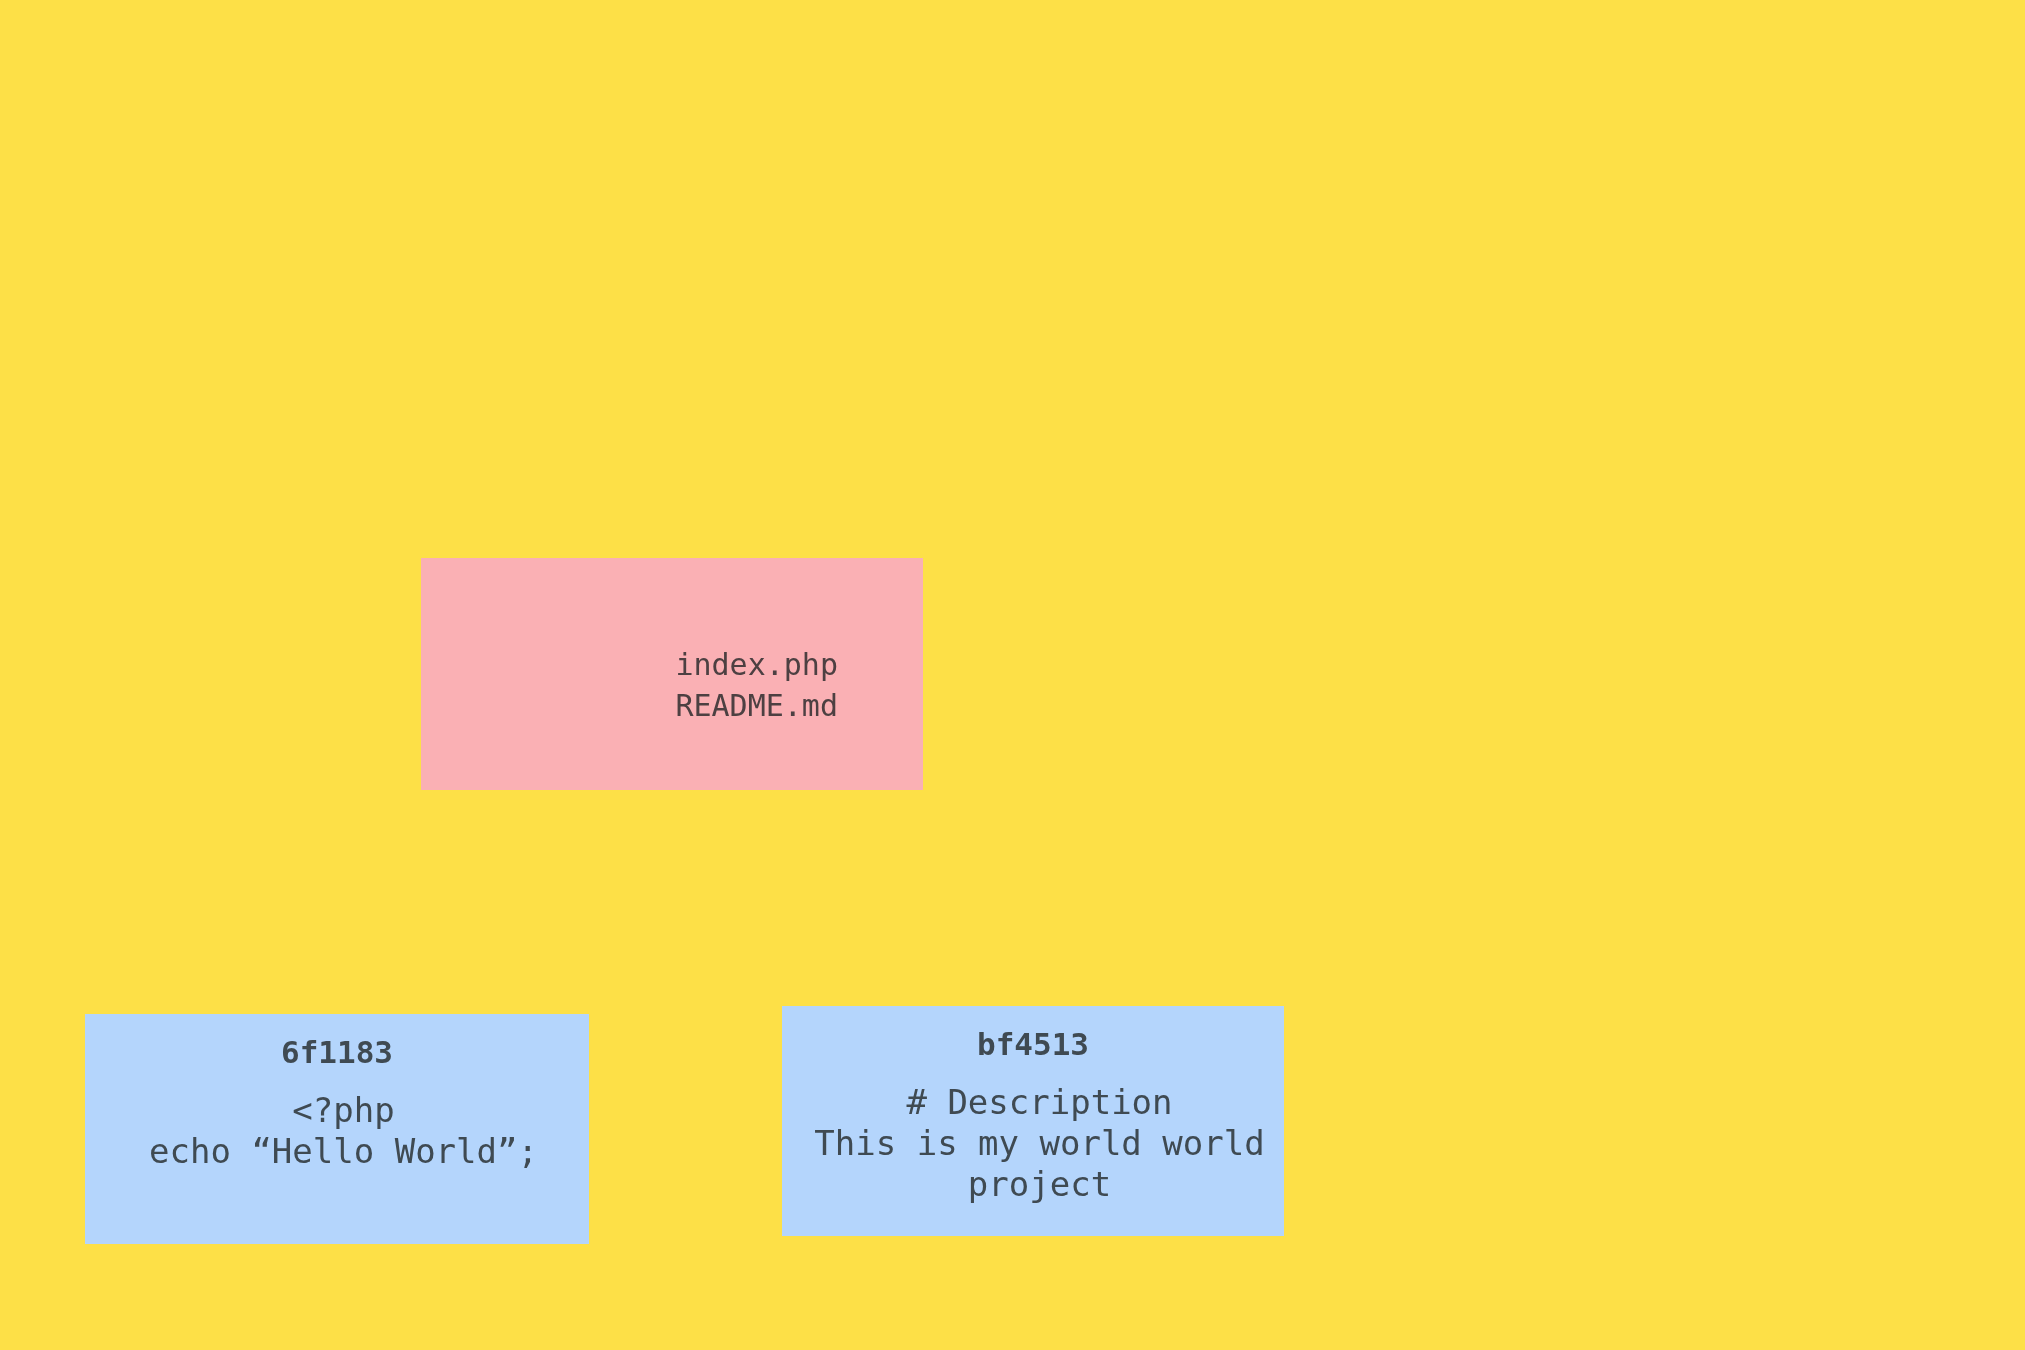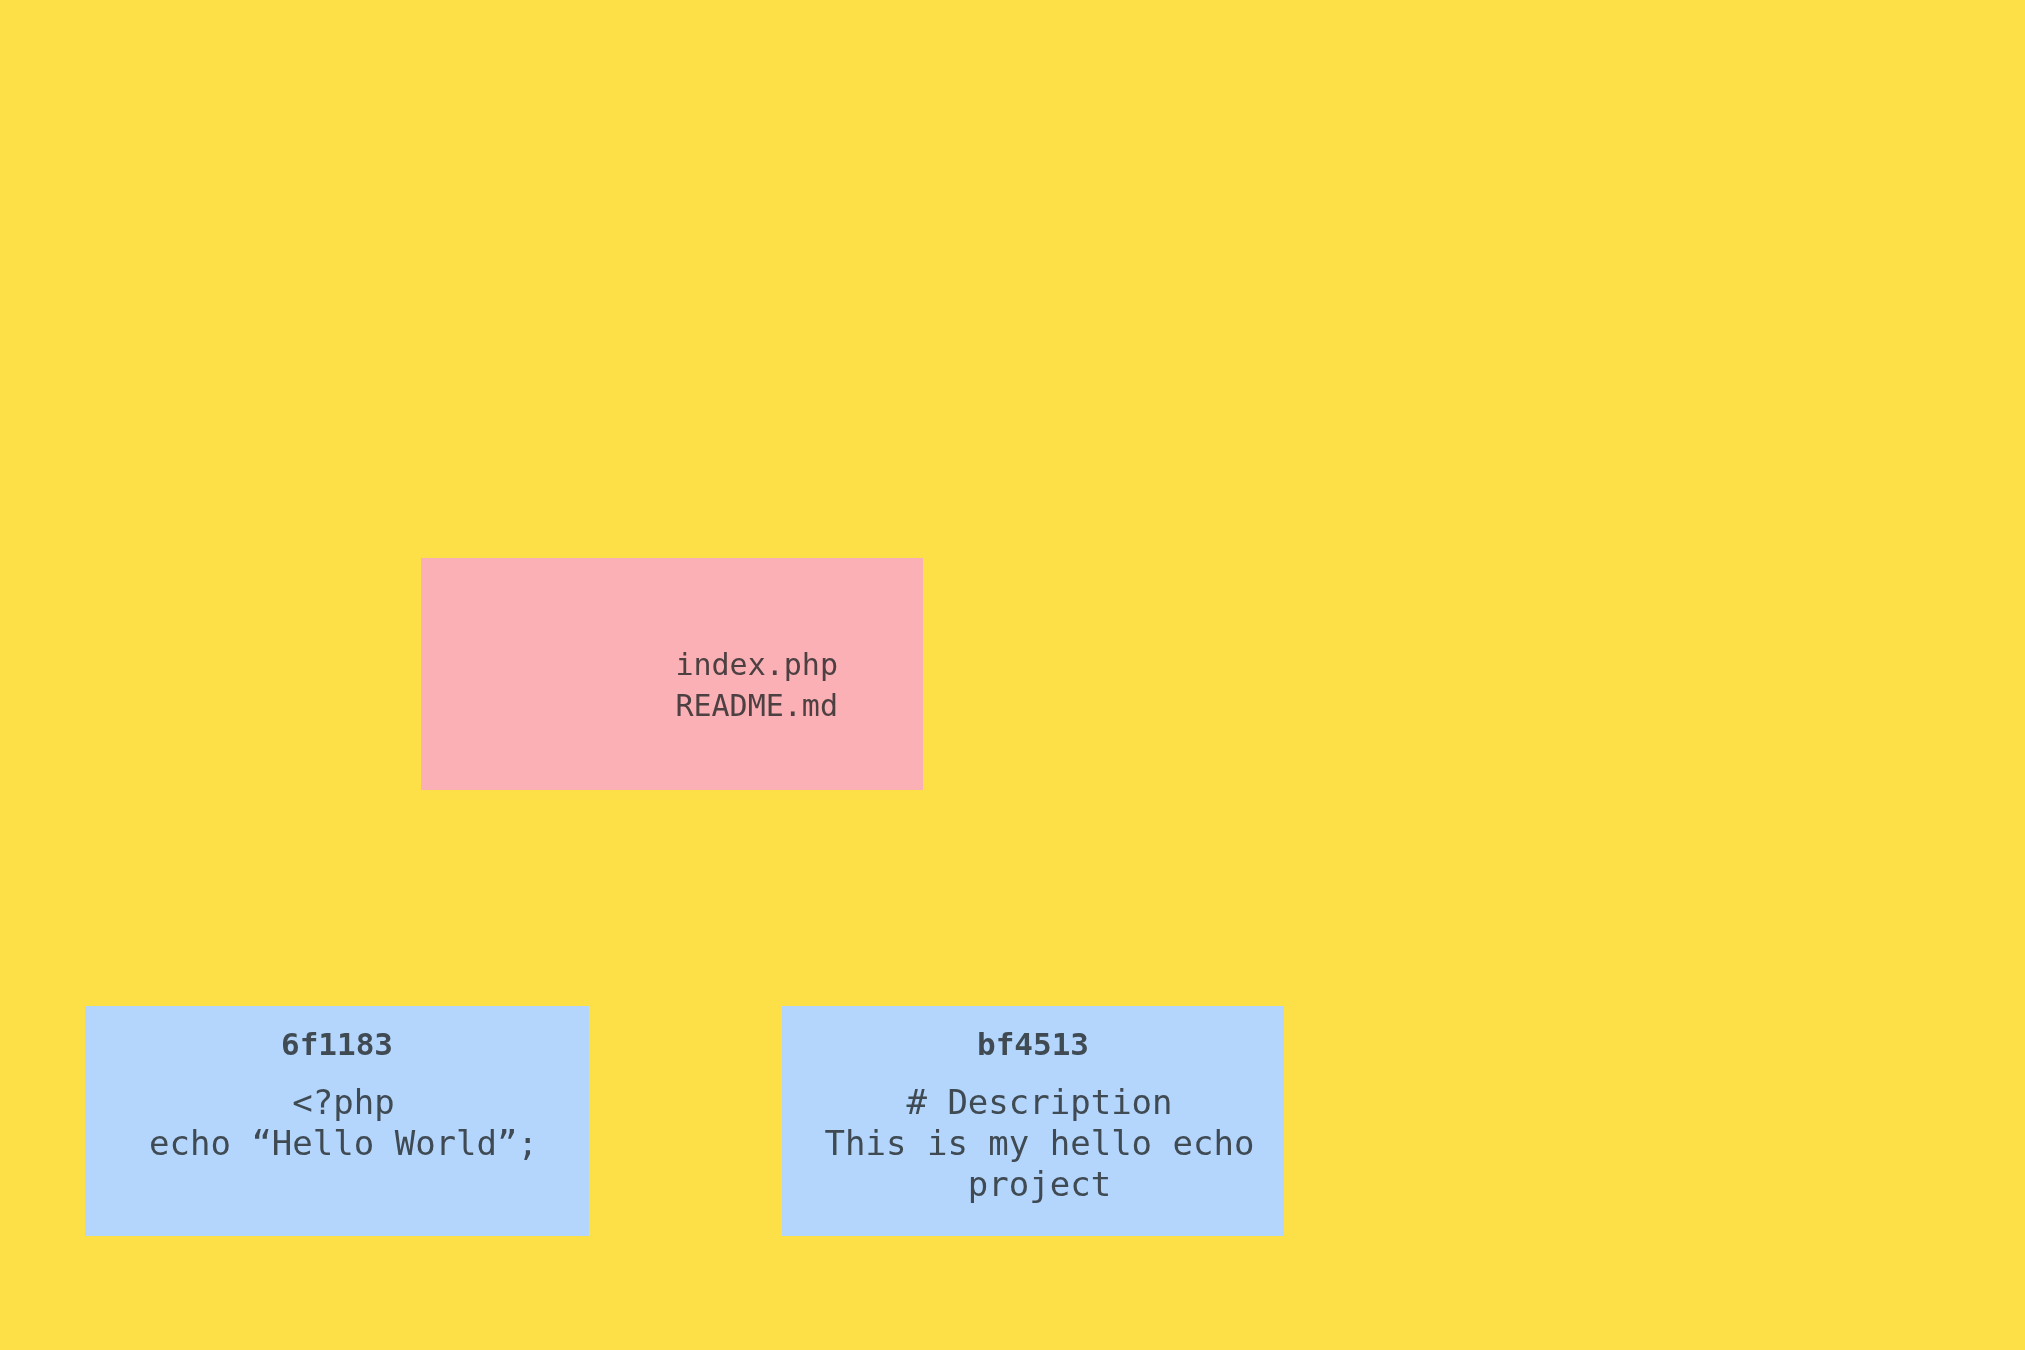--- a/index.html
+++ b/index.html
@@ -47,20 +47,21 @@
   .node-blob {
     position: absolute;
     top: 1006px;
     height: 230px;
     background: #b4d5fc;
     box-sizing: border-box;
   }
   .node-blob.blob-left {
     left: 85px;
     width: 504px;
+    margin-top: 8px;
   }
   .node-blob.blob-right {
     left: 760px;
     width: 502px;
     margin-left: 22px;
   }
   .node-blob .blob-hash {
     position: absolute;
     left: 0;
     right: 0;
@@ -98,17 +99,17 @@
 
   <div class="node-blob blob-left">
     <div class="blob-hash">6f1183</div>
     <div class="blob-body">&lt;?php
 echo “Hello World”;</div>
   </div>
 
   <div class="node-blob blob-right">
     <div class="blob-hash">bf4513</div>
     <div class="blob-body"># Description
-This is my hello echo
+This is my world world
 project</div>
   </div>
 
 </div>
 
 </body></html>

